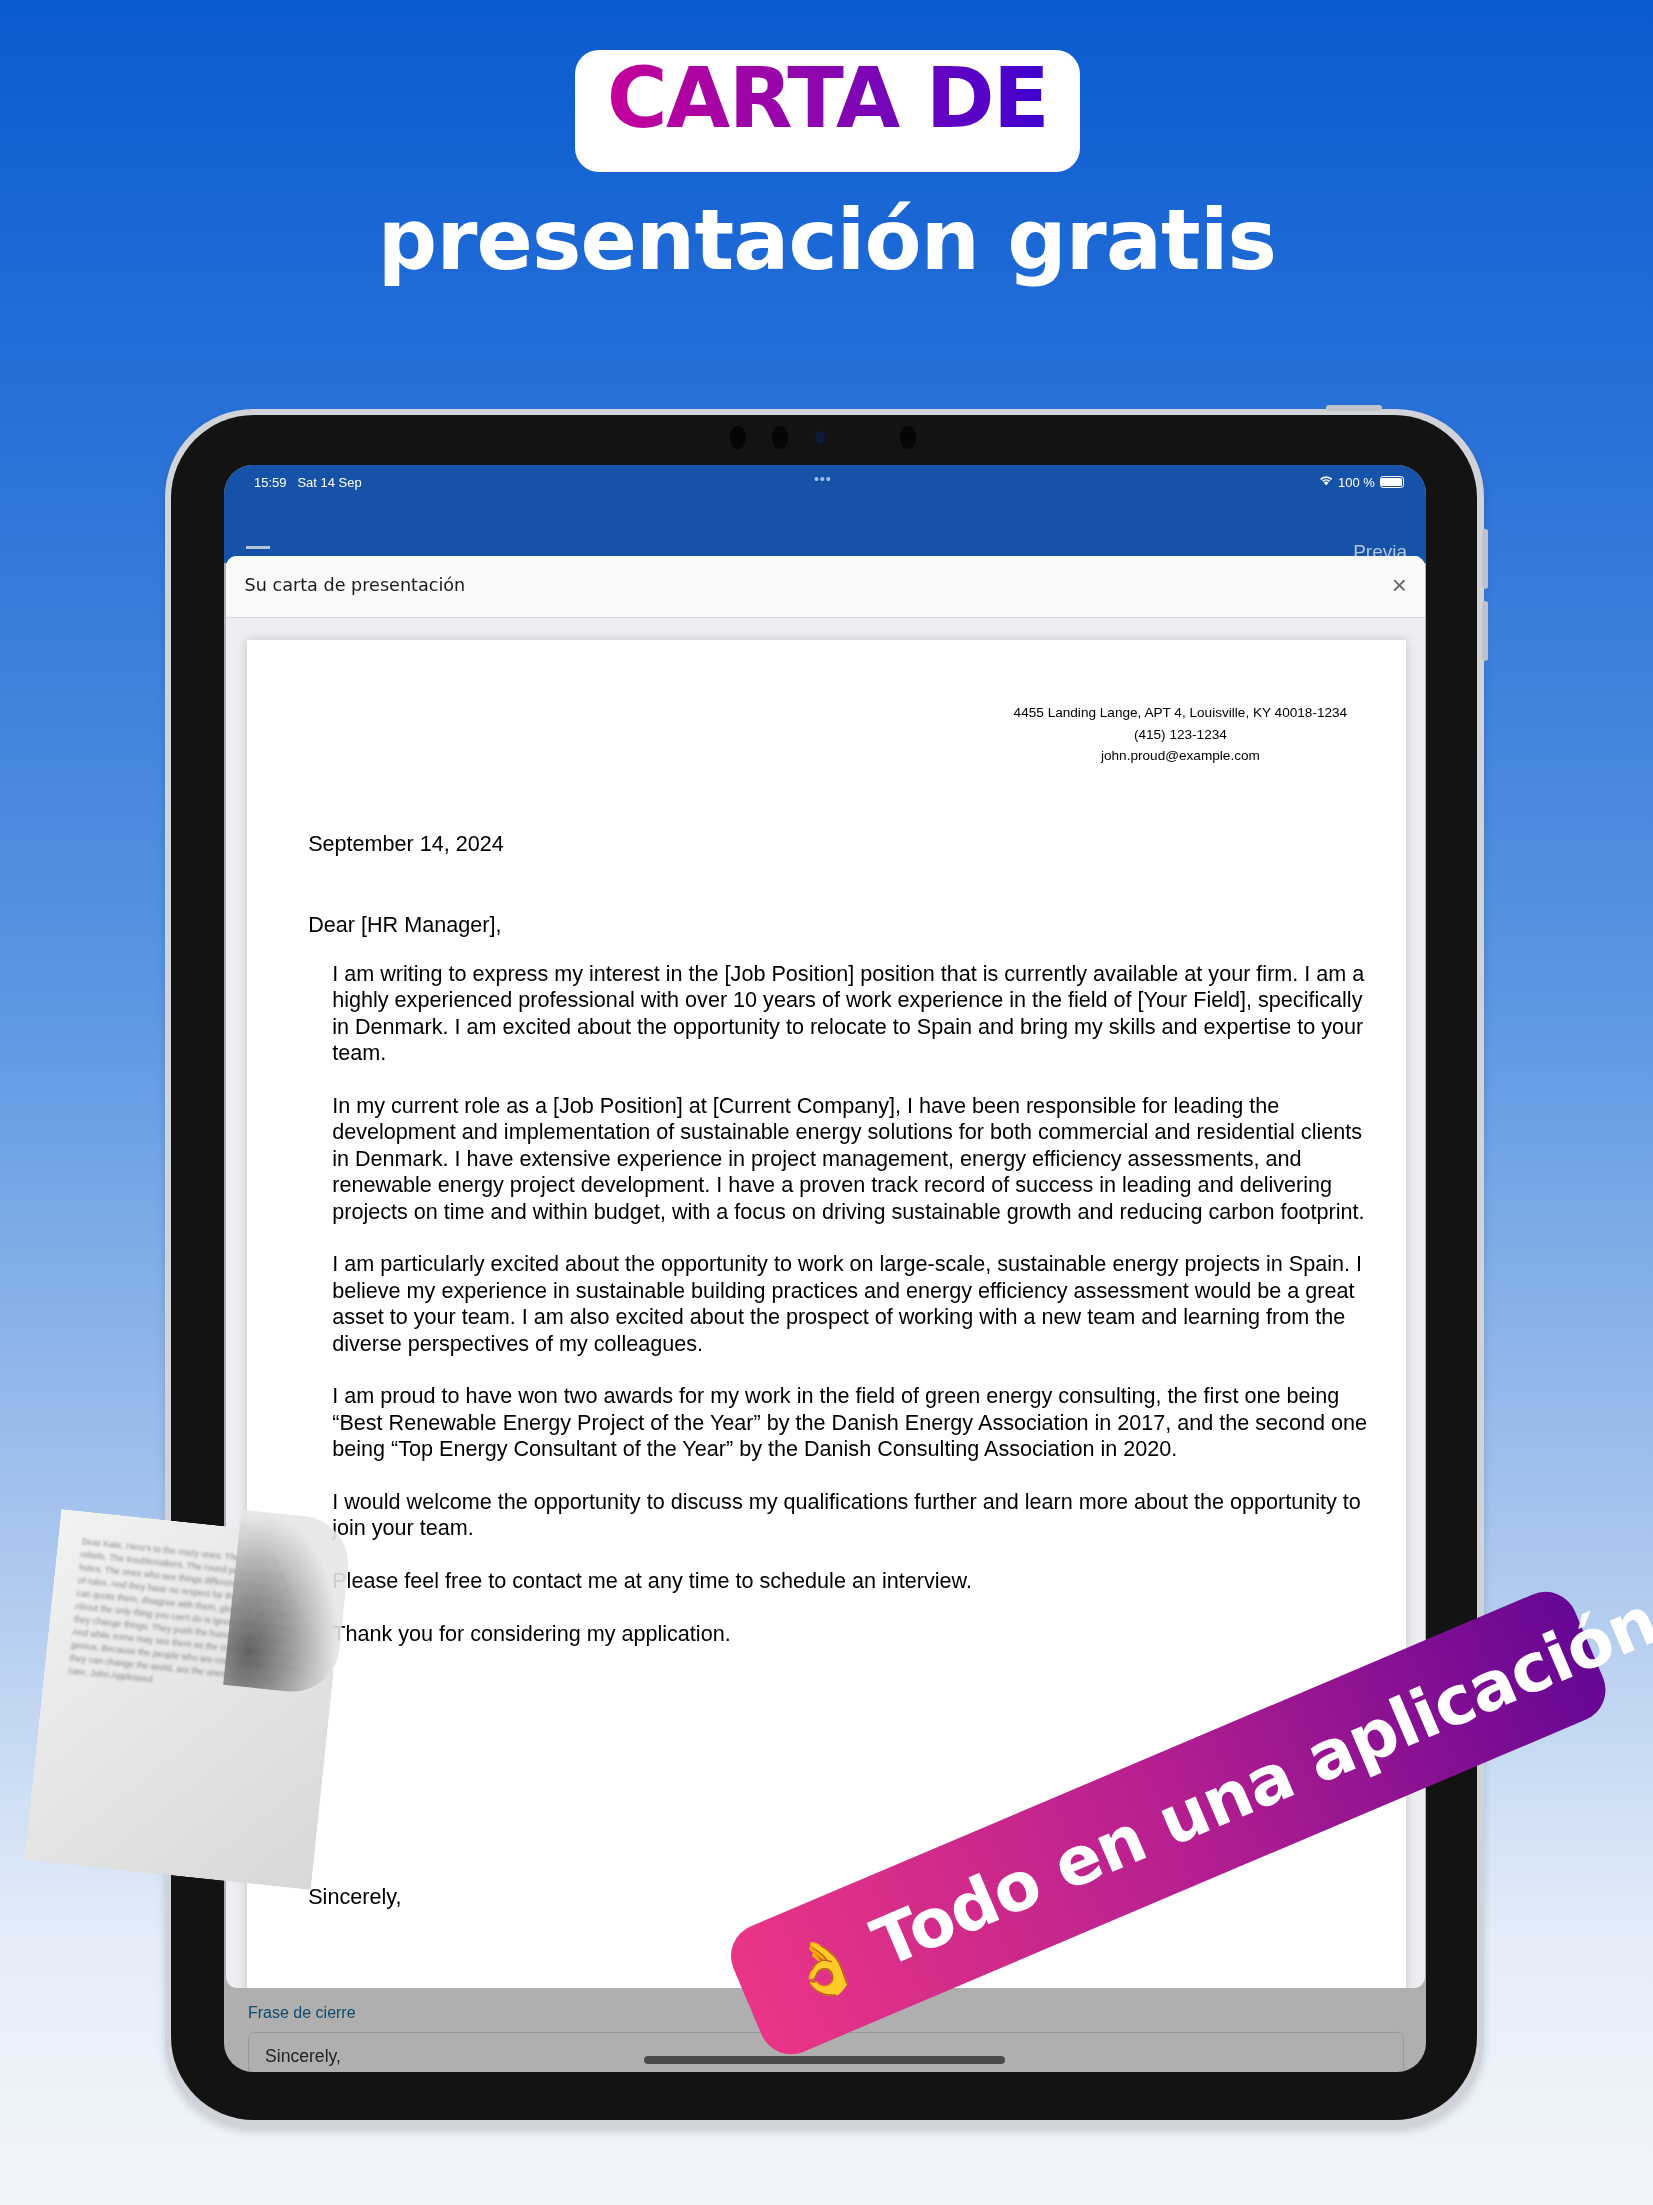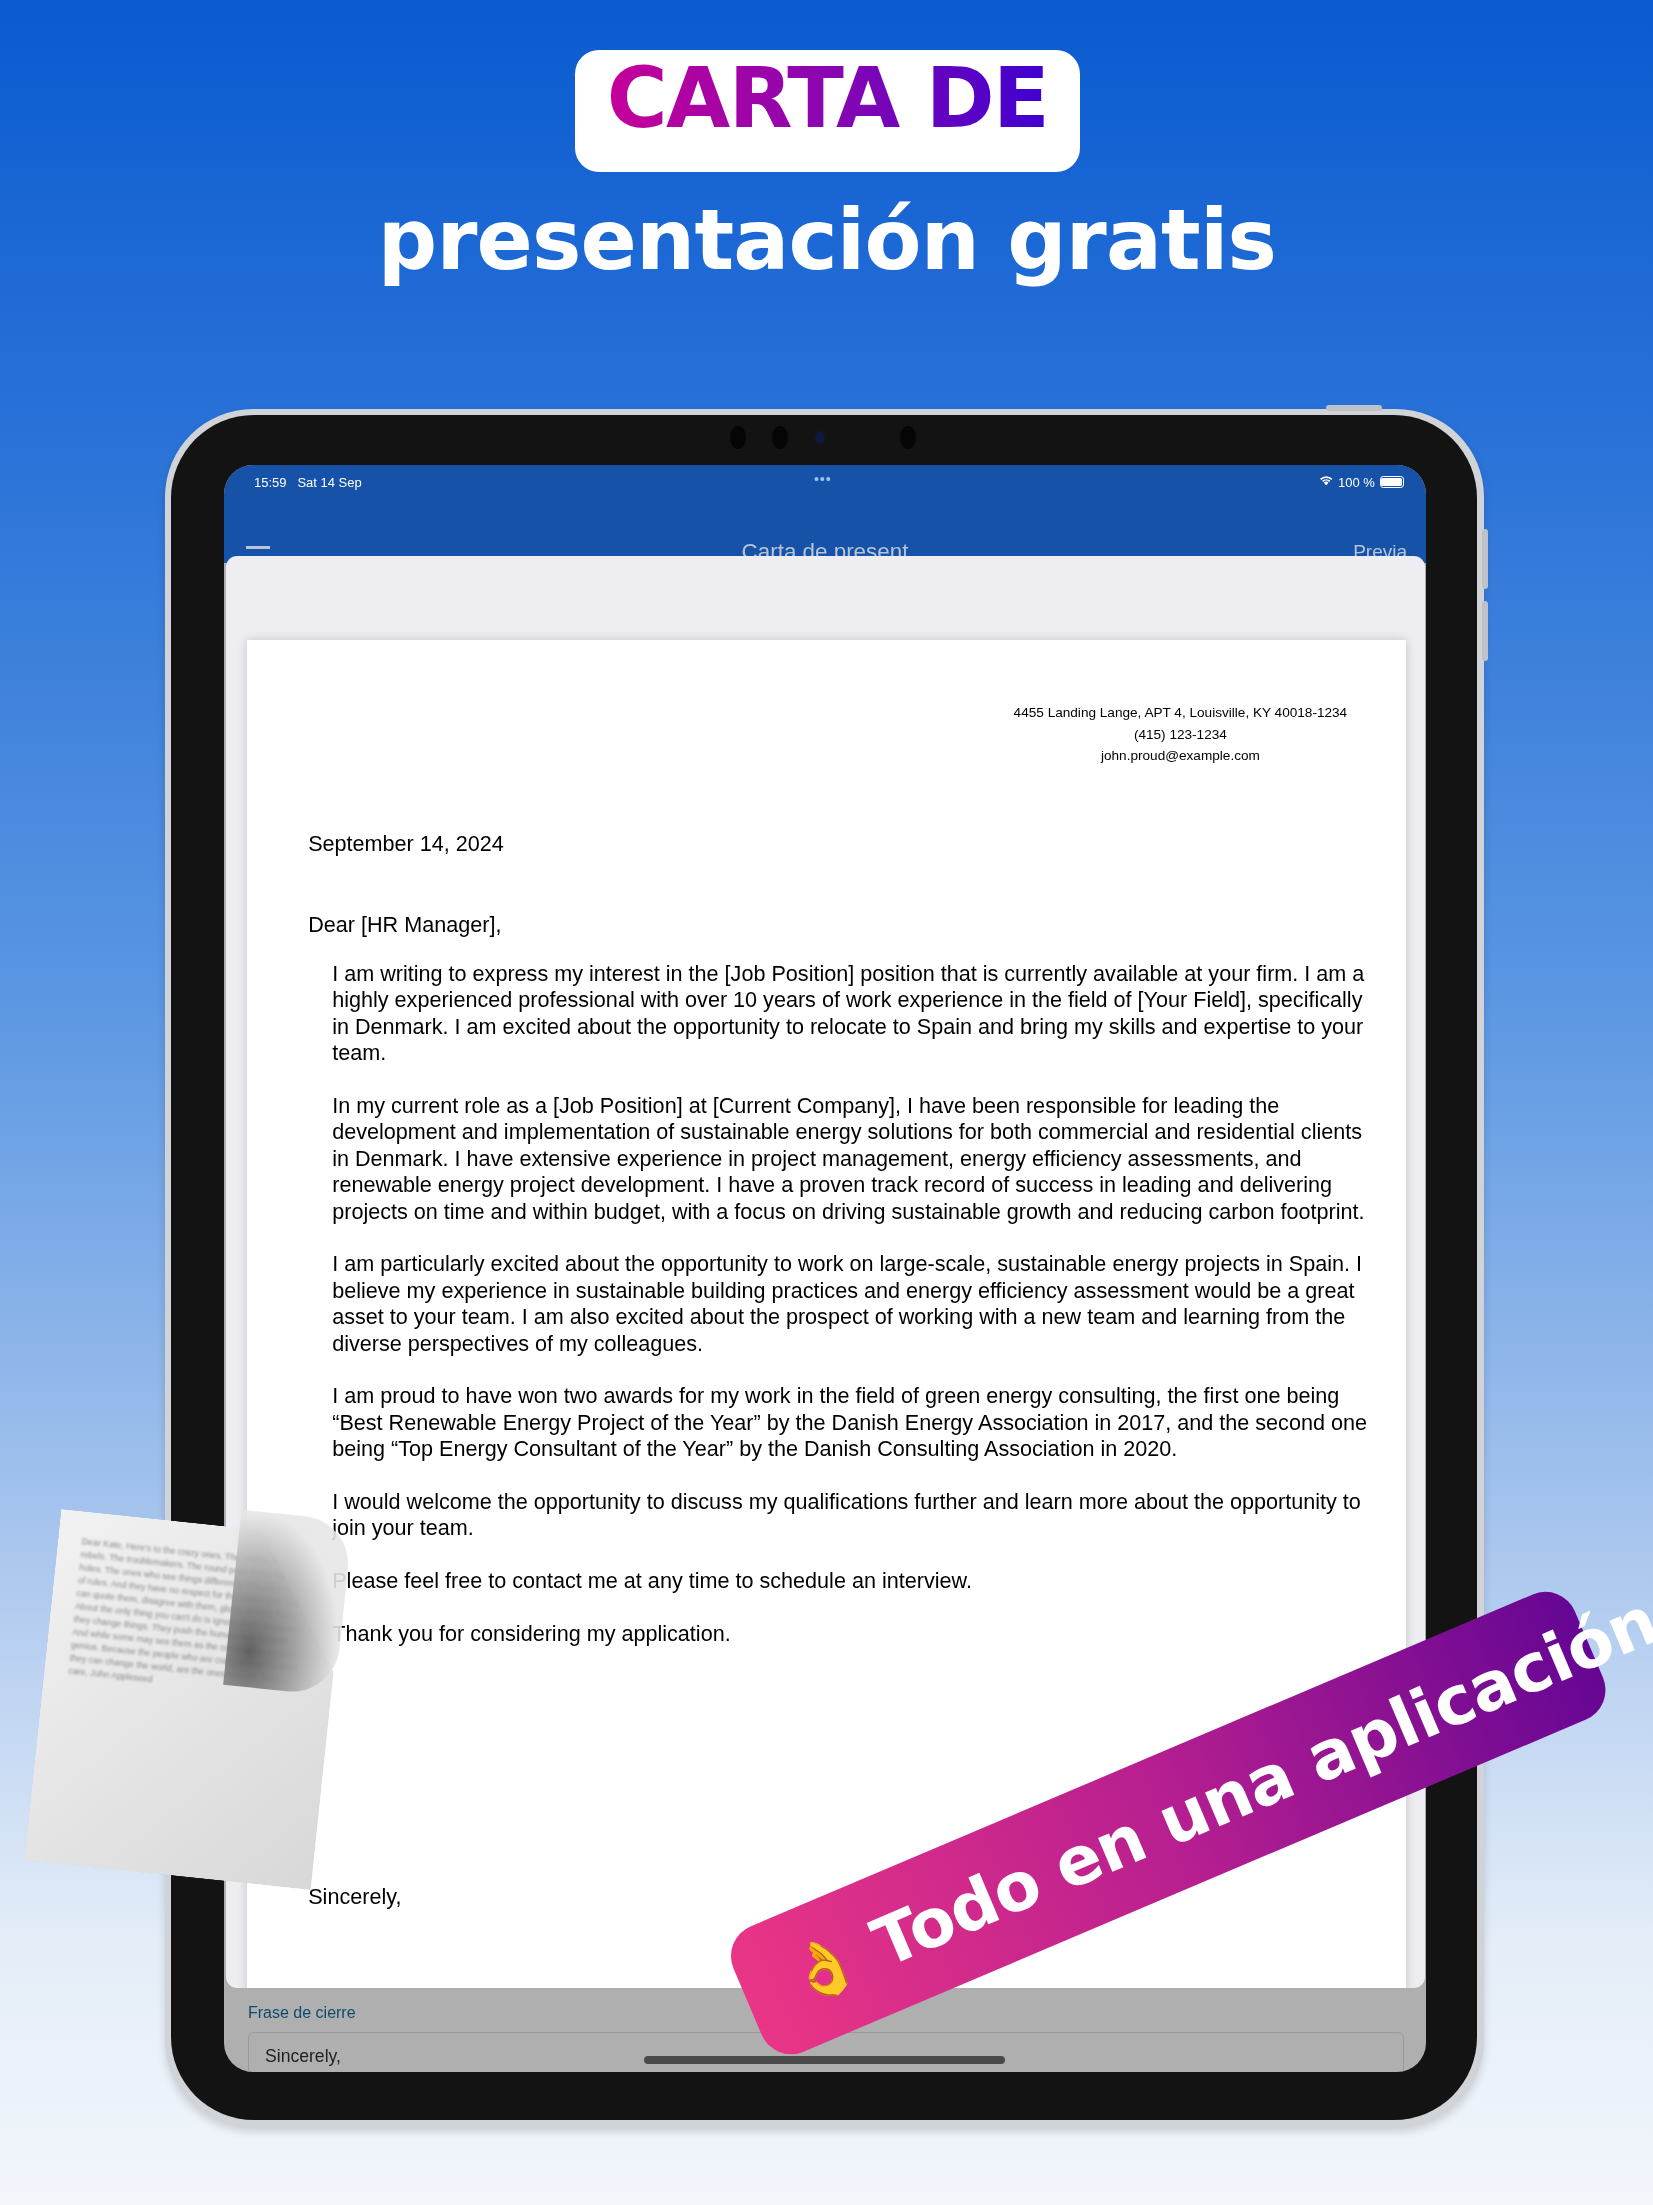--- a/index.html
+++ b/index.html
@@ -134,31 +134,34 @@
         <svg width="14.4" height="11.2" viewBox="0 0 18 14">
             <path d="M9 13 L6 9.5 A4.5 4.5 0 0 1 12 9.5 Z" fill="#fff"></path>
             <path d="M2 5.5 A10 10 0 0 1 16 5.5" stroke="#fff" stroke-width="2" fill="none"></path>
             <path d="M4.5 8 A6.5 6.5 0 0 1 13.5 8" stroke="#fff" stroke-width="2" fill="none"></path>
           </svg>
       </span>
       <span>100 %</span>
       <span class="battery"></span>
     </span>
     <div class="hamburger"></div>
-    <div class="navbar-title">Carta de present</div>
     <div class="navbar-right">Previa</div>
   </div>
 
   <div class="behind-label">Frase de cierre</div>
   <div class="behind-field">
     <span>Sincerely,</span>
   </div>
   <div class="home-indicator"></div>
 
   <div class="modal">
+    <div class="modal-header">
+      <div class="modal-title">Su carta de presentación</div>
+      <div class="close-btn">×</div>
+    </div>
 
     <div class="page">
       <div class="address">
         <div>4455 Landing Lange, APT 4, Louisville, KY 40018-1234</div>
         <div>(415) 123-1234</div>
         <div>john.proud@example.com</div>
       </div>
       <div class="letter">
         <div class="date">September 14, 2024</div>
         <div class="greeting">Dear [HR Manager],</div>

